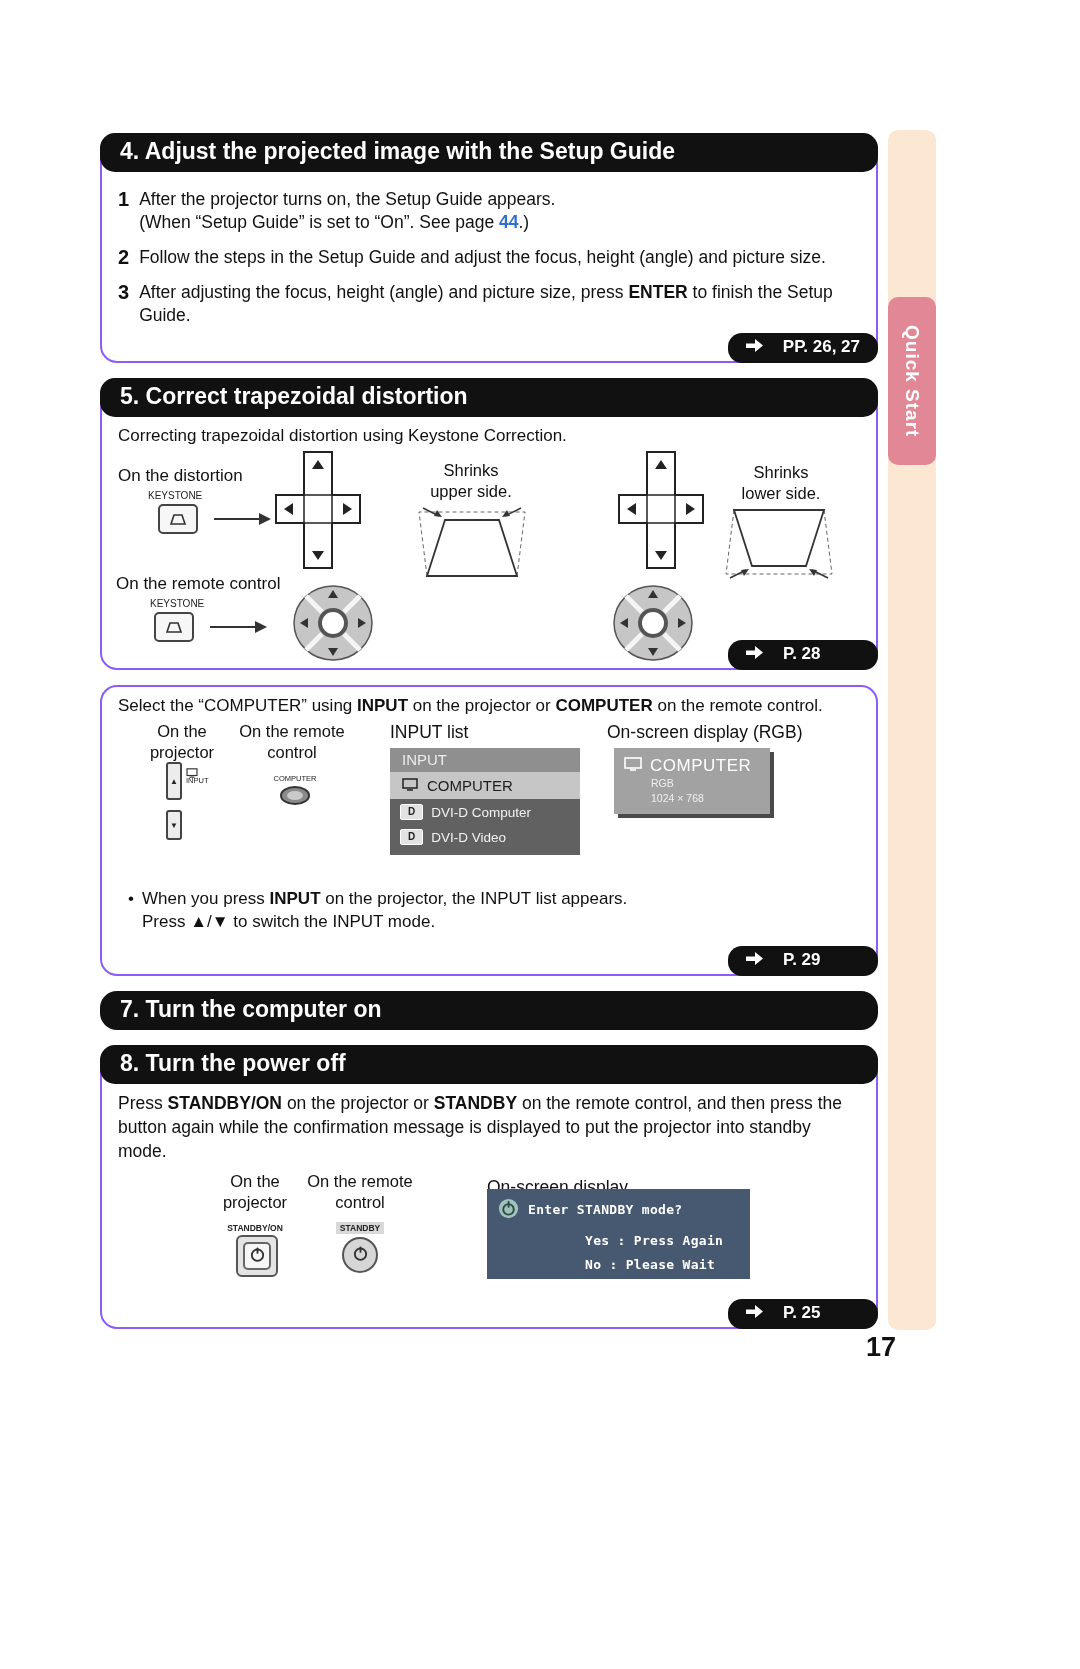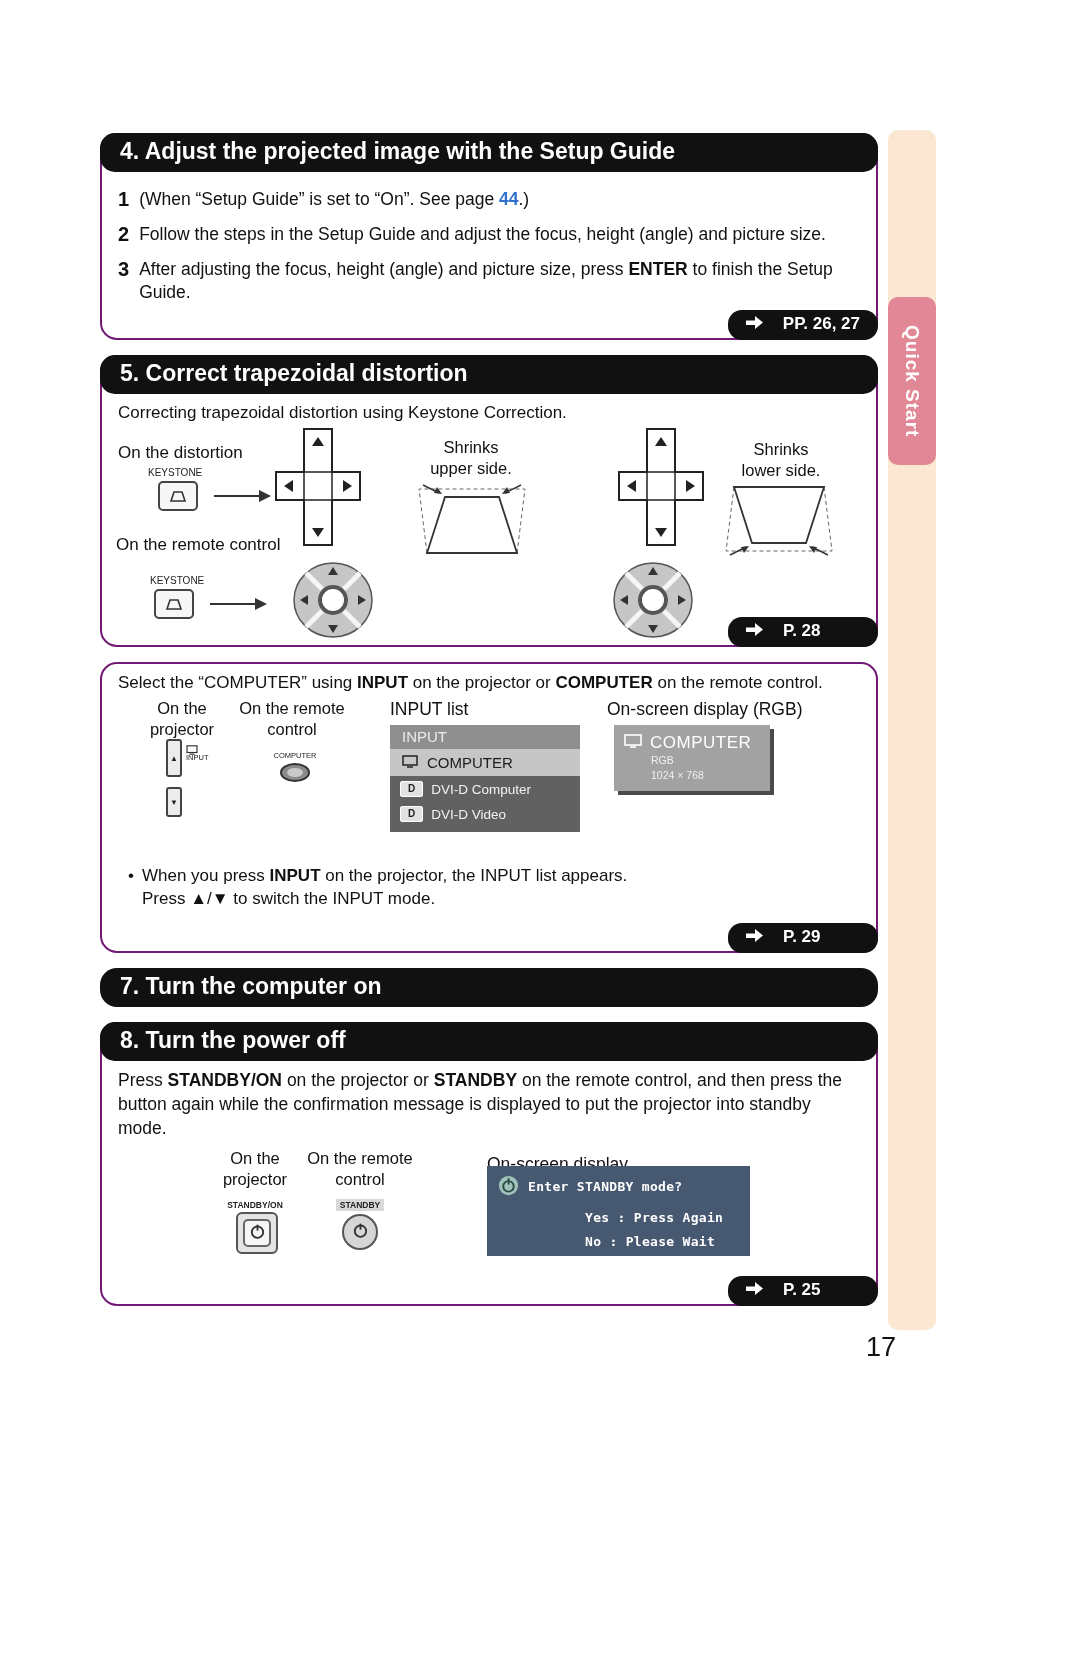--- a/index.html
+++ b/index.html
@@ -5,21 +5,21 @@
   * { margin:0; padding:0; box-sizing:border-box; }
   html,body { background:#fff; }
   body {
     width:1080px; height:1669px; position:relative;
     font-family:"Liberation Sans", sans-serif; color:#111;
     overflow:hidden;
   }
   .main { position:absolute; left:100px; top:133px; width:778px; }
 
   
-  .section { position:relative; border:2px solid #701a75; border-radius:17px; margin-bottom:15px; background:#fff; }
+  .section { position:relative; border:2px solid #8b5cf6; border-radius:17px; margin-bottom:15px; background:#fff; }
   .sec-header {
     background:#111; color:#fff; font-weight:bold; font-size:23px;
     padding:5px 20px 7px; border-radius:15px; margin:-2px -2px 0;
   }
   .sec-solo {
     background:#111; color:#fff; font-weight:bold; font-size:23px;
     padding:5px 20px 7px; border-radius:17px; margin-bottom:15px;
   }
   .pageref {
     position:absolute; right:-2px; bottom:-2px; background:#111; color:#fff;
@@ -86,38 +86,39 @@
   .btn-cap { position:absolute; font-size:8.5px; font-weight:bold; color:#222; text-align:center; }
   .cap-box { background:#d9d9d9; padding:1px 4px; }
 
   
   .side-strip { position:absolute; left:888px; top:130px; width:48px; height:1200px;
     background:#fbe7d2; border-radius:10px; }
   .side-tab { position:absolute; left:888px; top:297px; width:48px; height:168px;
     background:#e18795; border-radius:10px; display:flex; align-items:center; justify-content:center; }
   .side-tab span { writing-mode:vertical-rl; color:#fff; font-weight:bold; font-size:19px; letter-spacing:1px; }
 
-  .pagenum { position:absolute; left:866px; top:1332px; font-size:27px; font-weight:normal; }
+  .pagenum { position:absolute; left:866px; top:1332px; font-size:27px; font-weight:bold; }
 </style>
 </head>
 <body>
 
 <div class="side-strip"></div>
 <div class="side-tab">
   <span>Quick Start</span>
 </div>
 
 <div class="main">
 
   <section class="section">
     <div class="sec-header">4.  Adjust the projected image with the Setup Guide</div>
     <div class="s4-body">
       <div class="step">
         <span class="num">1</span>
         <div>
+          <div><span>After the projector turns on, the Setup Guide appears.</span></div>
           <div>
             <span>(When “Setup Guide” is set to “On”.  See page </span><a class="plink">44</a><span>.)</span>
           </div>
         </div>
       </div>
       <div class="step">
         <span class="num">2</span>
         <div>Follow the steps in the Setup Guide and adjust the focus, height (angle) and picture size.</div>
       </div>
       <div class="step">
@@ -199,21 +200,21 @@
         <svg width="110" height="78" viewBox="0 0 110 78">
           <path d="M10 6 L2 70 L108 70 L100 6 Z" fill="none" stroke="#666" stroke-width="1" stroke-dasharray="4 3"></path>
           <path d="M10 6 L100 6 L82 62 L28 62 Z" fill="#fff" stroke="#333" stroke-width="1.8"></path>
           <path d="M6 74 L22 66" stroke="#333" stroke-width="1.5"></path>
             <path d="M25 65l-8 1 3 6z" fill="#333"></path>
           <path d="M104 74 L88 66" stroke="#333" stroke-width="1.5"></path>
             <path d="M85 65l8 1-3 6z" fill="#333"></path>
         </svg>
       </span>
 
-      <div class="lbl" style="left:14px; top:112px;">On the remote control</div>
+      <div class="lbl" style="left:14px; top:128px;">On the remote control</div>
       <div class="lbl-small" style="left:48px; top:152px;">KEYSTONE</div>
       <div class="kbtn" style="left:52px; top:166px;">
         <svg width="22" height="13" viewBox="0 0 22 13">
             <path d="M4 11 L7 2 H15 L18 11 Z" fill="none" stroke="#333" stroke-width="1.6"></path>
           </svg>
       </div>
       <span class="abs" style="left:108px; top:174px;">
         <svg width="58" height="14" viewBox="0 0 58 14">
             <path d="M0 7h46" stroke="#333" stroke-width="2"></path>
             <path d="M45 1l12 6-12 6z" fill="#333"></path>

